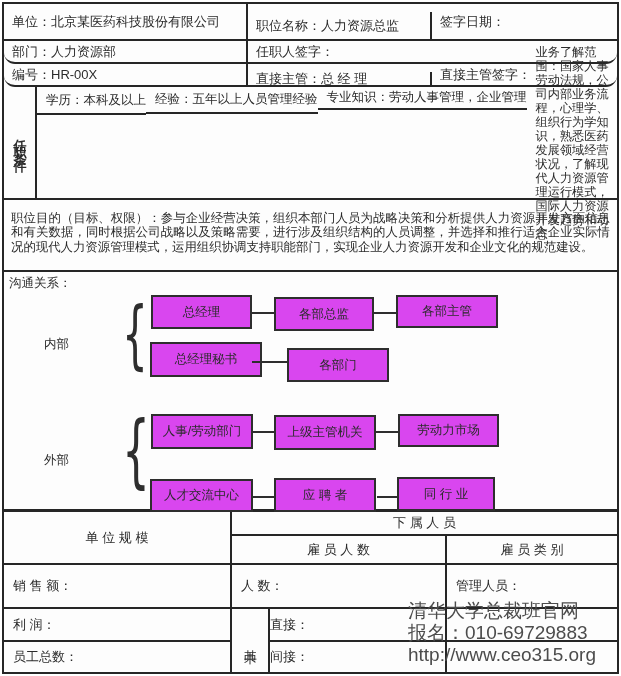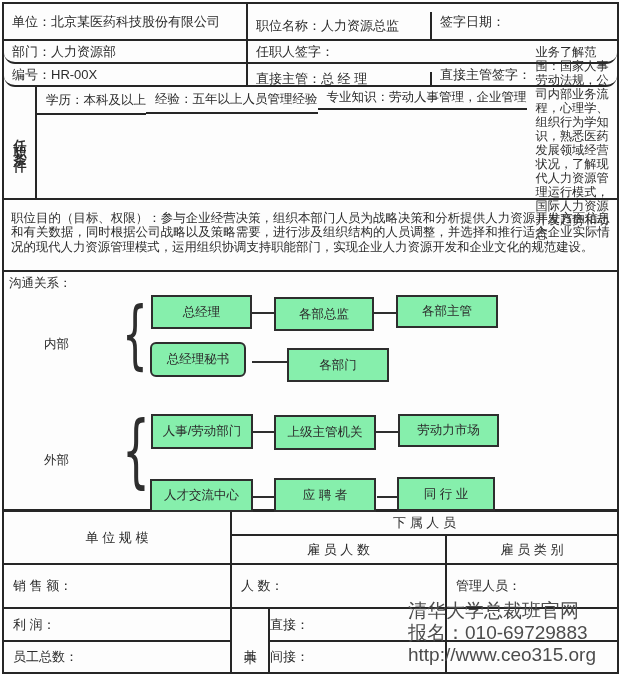--- a/index.html
+++ b/index.html
@@ -48,27 +48,27 @@
   .grp-label.internal { left: 40px; top: 64px; }
   .grp-label.external { left: 40px; top: 180px; }
   .brace {
     position: absolute; left: 118px; width: 26px; overflow: visible;
     color: #2e2e2e; font-family: "DejaVu Sans", sans-serif; font-weight: normal;
     transform: scaleX(0.55); transform-origin: left center;
   }
   .brace.bi { top: 24px; font-size: 74px; line-height: 76px; }
   .brace.be { top: 138px; font-size: 80px; line-height: 82px; }
   .cbox {
-    position: absolute; border: 2px solid #2e2e2e; background: #86efac;
+    position: absolute; border: 2px solid #2e2e2e; background: #d946ef;
     display: flex; align-items: center; justify-content: center; font-size: 12.5px;
   }
   .b-i1 { left: 147px; top: 23px;  width: 101px; height: 34px; }
   .b-i2 { left: 270px; top: 25px;  width: 100px; height: 34px; }
   .b-i3 { left: 392px; top: 23px;  width: 102px; height: 33px; }
-  .b-i4 { left: 146px; top: 70px;  width: 96px; height: 35px; border-radius: 6px; }
+  .b-i4 { left: 146px; top: 70px;  width: 112px; height: 35px; }
   .b-i5 { left: 283px; top: 76px;  width: 102px; height: 34px; }
   .b-e1 { left: 147px; top: 142px; width: 102px; height: 35px; }
   .b-e2 { left: 270px; top: 143px; width: 102px; height: 35px; }
   .b-e3 { left: 394px; top: 142px; width: 101px; height: 33px; }
   .b-e4 { left: 146px; top: 207px; width: 103px; height: 33px; }
   .b-e5 { left: 270px; top: 206px; width: 102px; height: 34px; }
   .b-e6 { left: 393px; top: 205px; width: 98px;  height: 34px; }
   .conn { position: absolute; height: 2px; background: #2e2e2e; }
   .cn-i1 { left: 248px; top: 40px;  width: 22px; }
   .cn-i2 { left: 370px; top: 40px;  width: 22px; }

